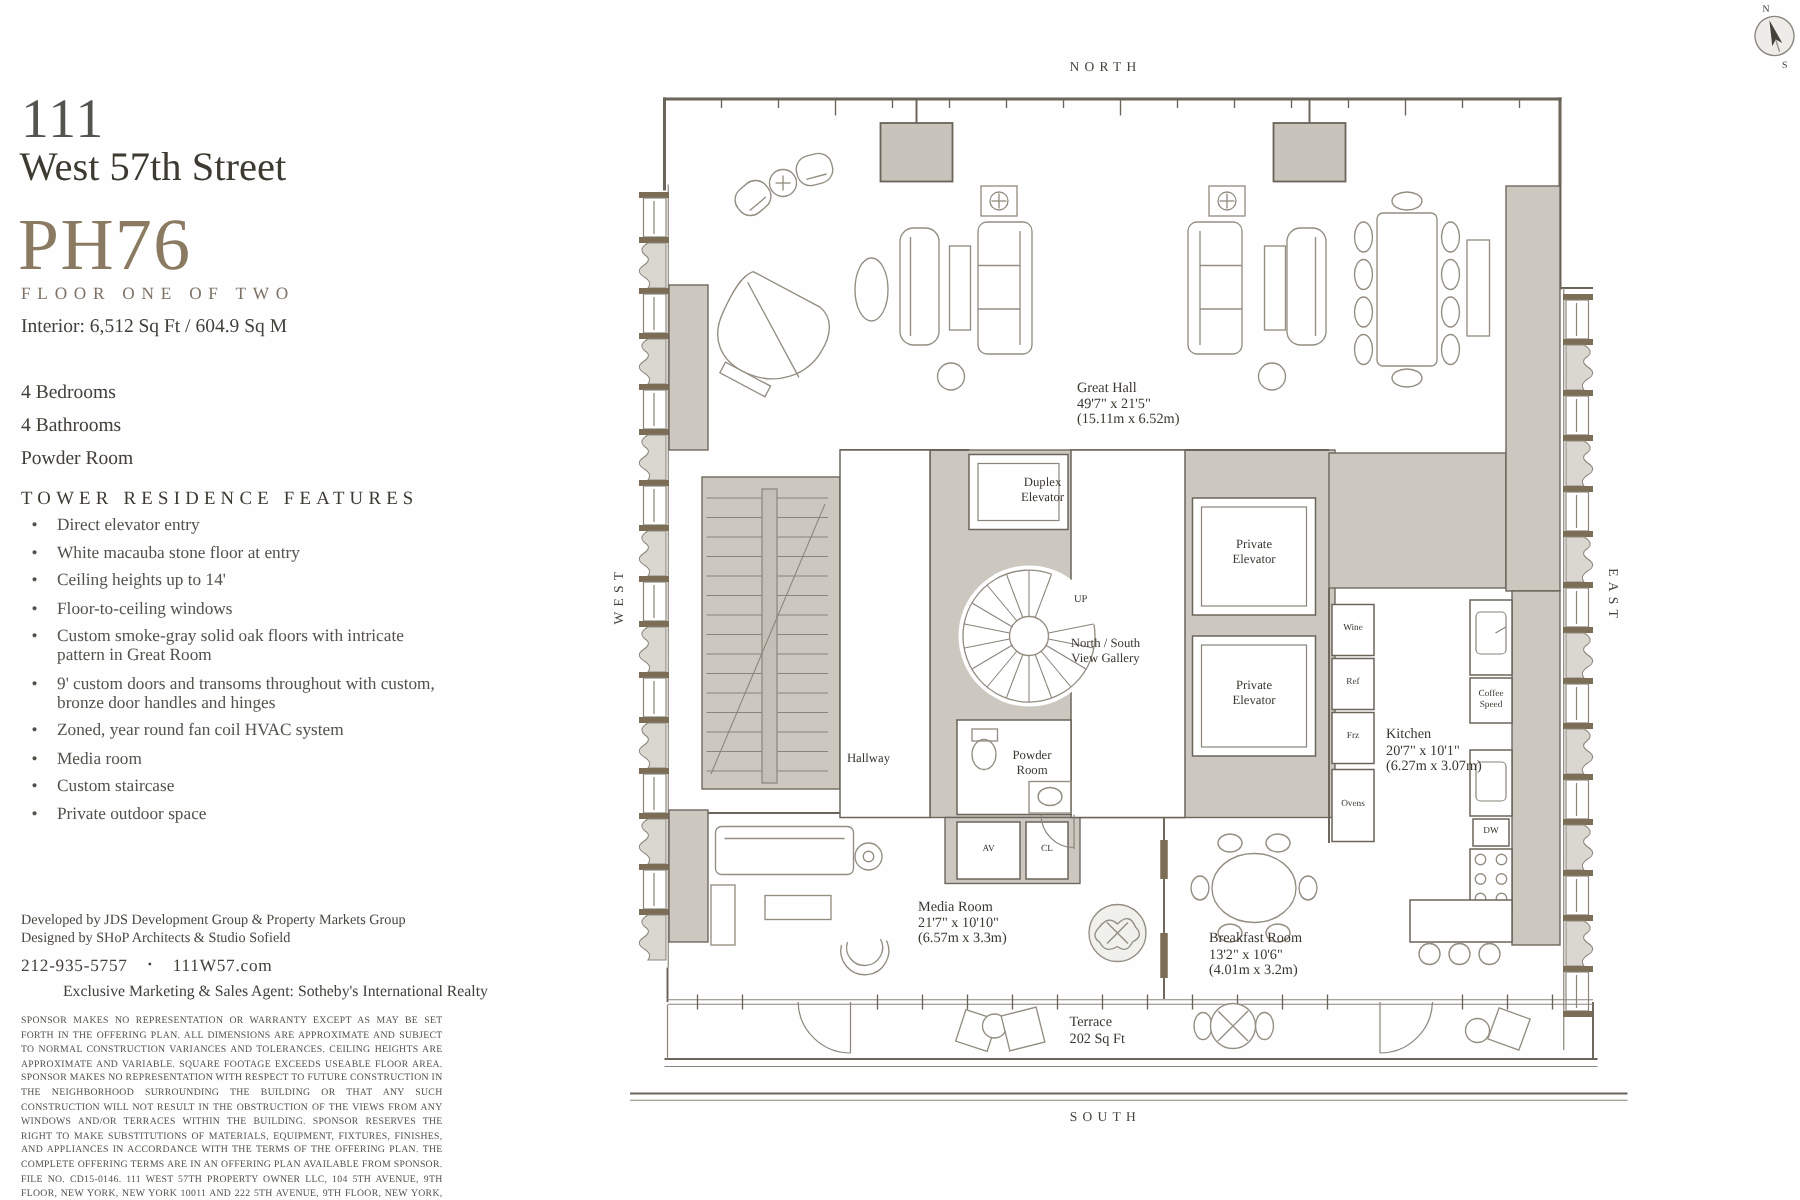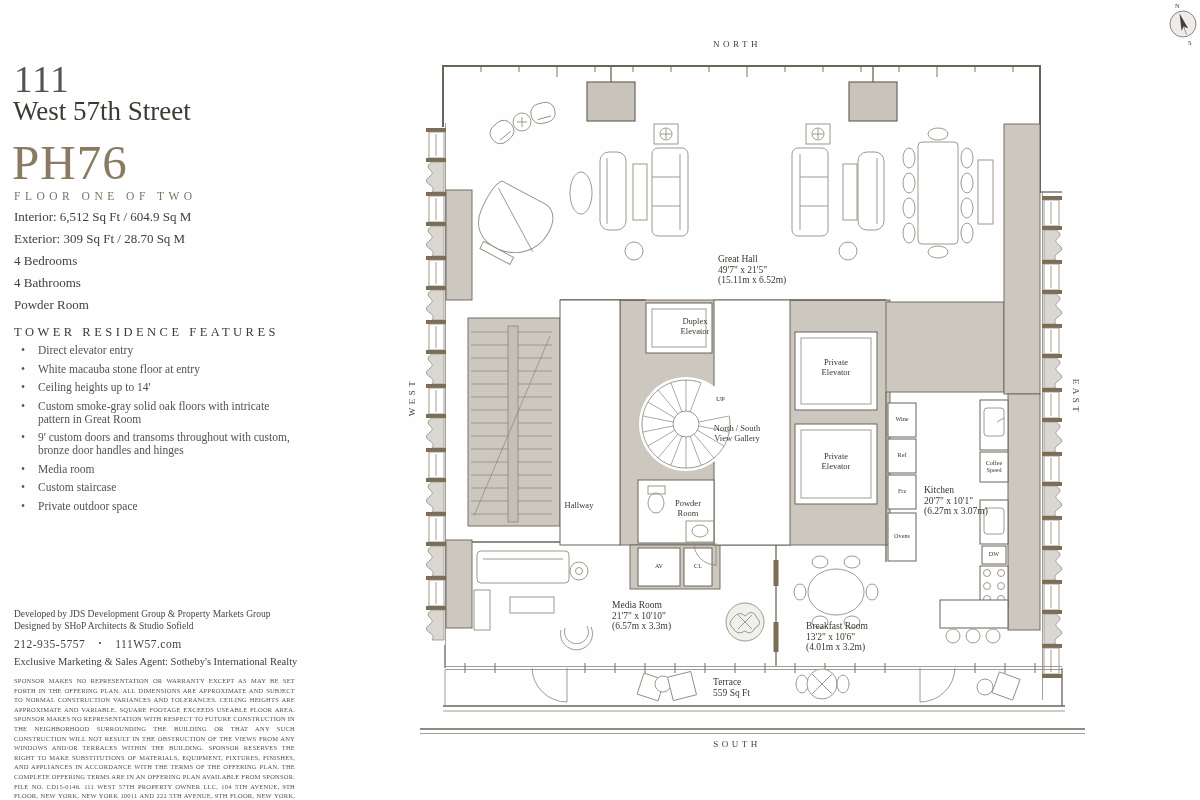--- a/index.html
+++ b/index.html
@@ -14,21 +14,21 @@
   .unit{font-size:49px;color:#8a7a61;letter-spacing:1px;}
   .floornote{font-size:11.5px;letter-spacing:4.5px;color:#7d7265;}
   .spec{font-size:13px;line-height:22px;color:#43403a;}
   .feattitle{font-size:12.5px;letter-spacing:3.5px;color:#3d3a31;}
   .featlist{position:absolute;left:14px;top:344px;width:300px;}
   .feat{position:relative;padding-left:24px;font-size:11.5px;line-height:13px;
         margin-bottom:5.5px;color:#55524b;}
   .feat::before{content:"\2022";position:absolute;left:7px;top:0;color:#55524b;}
   .credit{font-size:9.5px;line-height:12px;color:#4a473f;}
   .contact{font-size:11.5px;letter-spacing:.5px;color:#43403a;}
-  .agent{font-size:10.5px;color:#43403a;}
+  .agent{font-size:10.5px;color:#43403a;margin-left:28px;}
   .disc{font-size:6.5px;line-height:9.6px;text-align:justify;color:#55524b;
         letter-spacing:.2px;}
   
   .pl{font-size:9.5px;line-height:10.5px;}
   .pl2{font-size:8.5px;line-height:9.5px;}
   .pl3{font-size:6.2px;line-height:6.8px;}
   .compass-word{font-size:9px;letter-spacing:3.5px;color:#45423a;}
   
   .wall{stroke:#6b645a;stroke-width:2;fill:none;stroke-linecap:square;}
   .thin{stroke:#8a847a;stroke-width:.8;fill:none;}
@@ -50,32 +50,33 @@
 
 <div id="page">
 
   <div class="abs bignum" style="left:14px;top:58px;">111</div>
   <div class="abs street" style="left:13px;top:96px;">West 57th Street</div>
 
   <div class="abs unit" style="left:12px;top:134px;">PH76</div>
   <div class="abs floornote" style="left:14px;top:190px;">FLOOR ONE OF TWO</div>
 
   <div class="abs spec" style="left:14px;top:206px;">Interior: 6,512 Sq Ft / 604.9 Sq M</div>
-  <div class="abs spec" style="left:14px;top:228px;">Exterior: 309 Sq Ft / 28.70 Sq M</div>
   <div class="abs spec" style="left:14px;top:250px;">4 Bedrooms</div>
   <div class="abs spec" style="left:14px;top:272px;">4 Bathrooms</div>
   <div class="abs spec" style="left:14px;top:294px;">Powder Room</div>
 
   <div class="abs feattitle" style="left:14px;top:325px;">TOWER RESIDENCE FEATURES</div>
   <div class="featlist">
     <div class="feat">Direct elevator entry</div>
     <div class="feat">White macauba stone floor at entry</div>
     <div class="feat">Ceiling heights up to 14'</div>
+    <div class="feat">Floor-to-ceiling windows</div>
     <div class="feat" style="width:250px;">Custom smoke-gray solid oak floors with intricate pattern in Great Room</div>
     <div class="feat" style="width:270px;">9' custom doors and transoms throughout with custom, bronze door handles and hinges</div>
+    <div class="feat">Zoned, year round fan coil HVAC system</div>
     <div class="feat">Media room</div>
     <div class="feat">Custom staircase</div>
     <div class="feat">Private outdoor space</div>
   </div>
 
   <div class="abs credit" style="left:14px;top:608px;width:300px;">Developed by JDS Development Group &amp; Property Markets Group</div>
   <div class="abs credit" style="left:14px;top:620px;width:300px;">Designed by SHoP Architects &amp; Studio Sofield</div>
 
   <div class="abs contact" style="left:14px;top:638px;">
     <span>212-935-5757</span>
@@ -545,16 +546,16 @@
   </div>
 
   <div class="lbl pl" style="left:806px;top:621px;">
     <div>Breakfast Room</div>
     <div>13'2" x 10'6"</div>
     <div>(4.01m x 3.2m)</div>
   </div>
 
   <div class="lbl pl" style="left:713px;top:677px;">
     <div>Terrace</div>
-    <div>559 Sq Ft</div>
+    <div>202 Sq Ft</div>
   </div>
 
 </div>
 
 </body></html>

